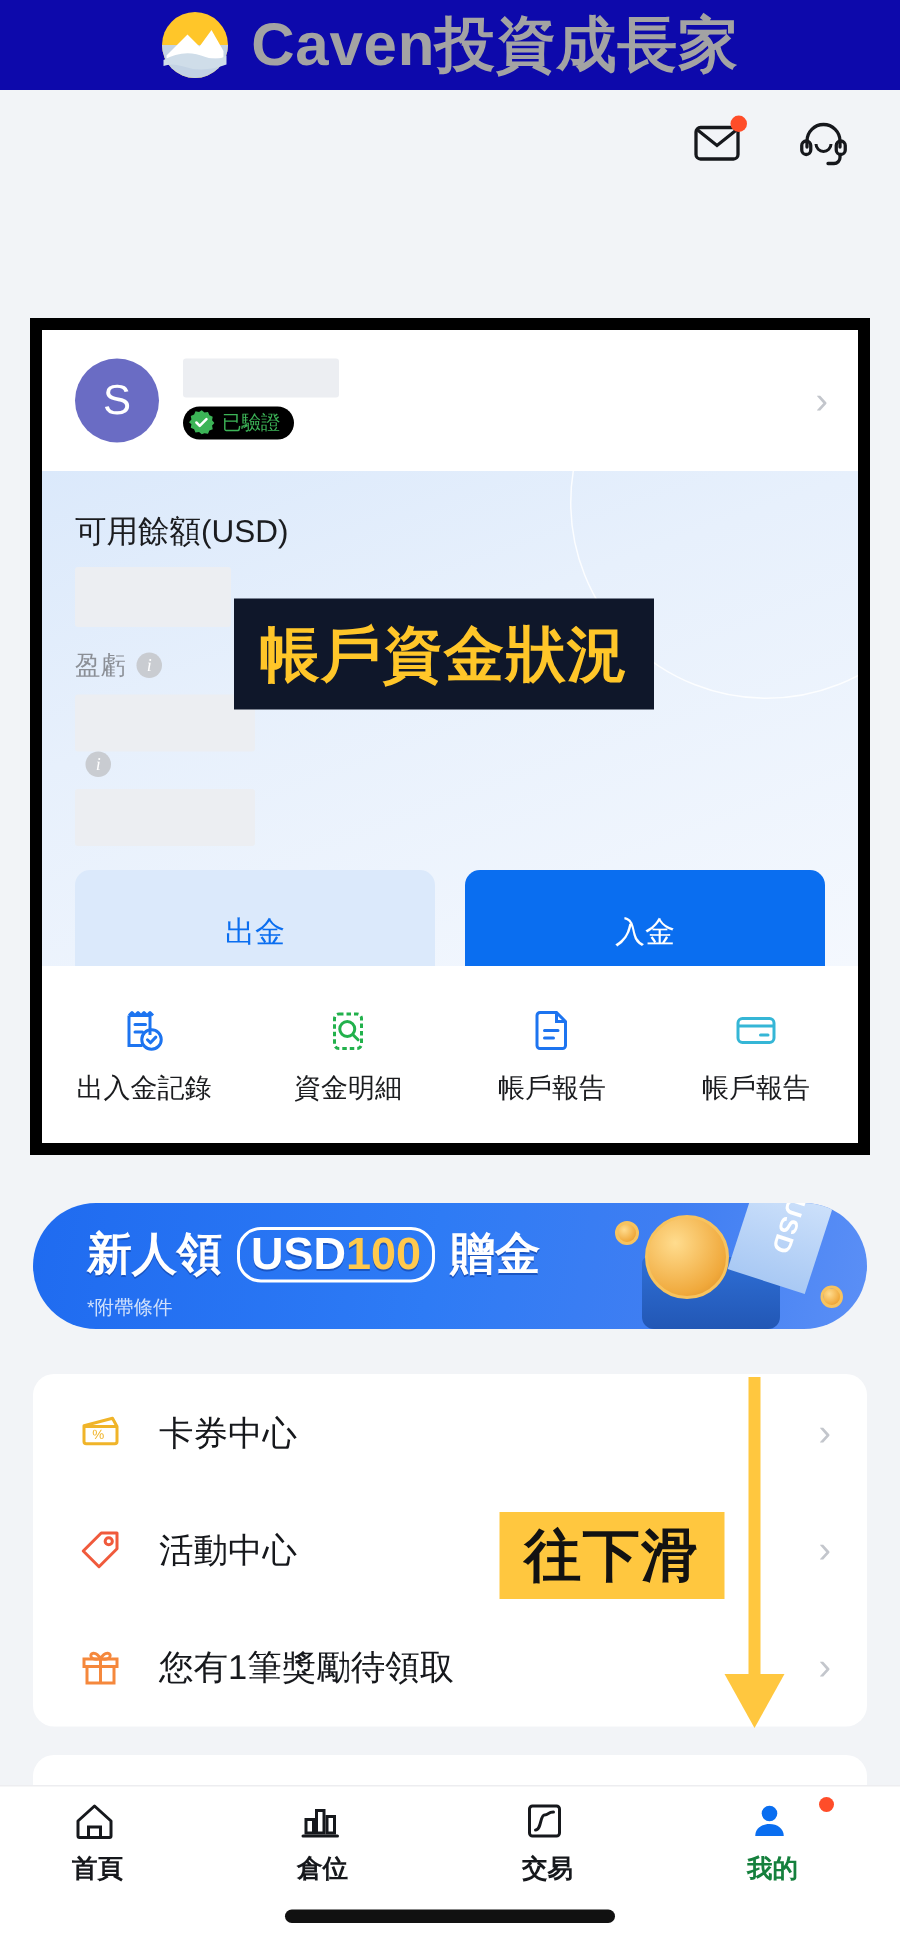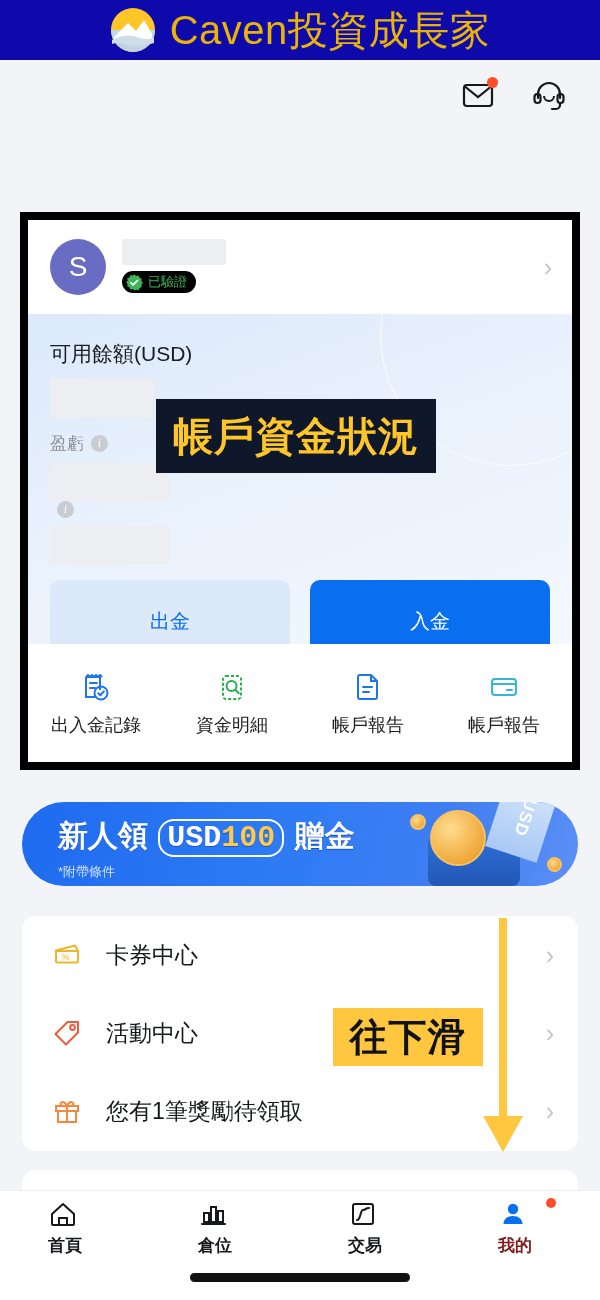--- a/index.html
+++ b/index.html
@@ -13,23 +13,23 @@
   }
 
   
   .brandbar{
     height:60px; width:600px;
     background:#0d09ab;
     display:flex; align-items:center; justify-content:center; gap:14px;
   }
   .brand-logo{ width:46px; height:46px; position:relative; }
   .brand-title{
-    color:#eab308;
+    color:#a3a3a3;
     font-size:40px;
-    font-weight:normal;
+    font-weight:bold;
     letter-spacing:0.5px;
     line-height:1;
     white-space:nowrap;
   }
 
   
   .screen{ position:relative; width:600px; height:1240px; background:#f2f4f7; }
 
   
   .topicons{
@@ -115,21 +115,21 @@
     border-radius:42px; overflow:hidden;
     background:linear-gradient(100deg,#1f6bf0 0%,#2e7bf5 48%,#3f7ef2 75%,#5b8ff6 100%);
   }
   .promo-txt{ position:absolute; left:36px; top:14px; }
   .promo-main{
     font-size:30px; font-weight:bold; color:#fff; white-space:nowrap;
     text-shadow:0 1px 0 #1a55c2;
   }
   .promo-main .amt{
     color:#ffffff; border:2px solid #fff; border-radius:16px;
-    padding:0 7px; margin:0 2px;font-family:Liberation Mono, monospace;
+    padding:0 7px; margin:0 2px;
   }
   .promo-main .amt b{ color:#ffc94d; }
   .promo-sub{ font-size:13px; color:#cfe0fb; margin-top:6px; }
   .coin{
     position:absolute; border-radius:50%;
     background:radial-gradient(circle at 35% 32%,#ffdc8e,#f0a93c 70%,#d98821);
     border:2px solid #f7c35f;
   }
   .usd-note{
     position:absolute; right:30px; top:-12px; width:54px; height:66px;
@@ -171,21 +171,21 @@
   .anno-arrow{ position:absolute; left:481px; top:858px; width:44px; height:236px; }
 
   
   .tabbar{
     position:absolute; left:0; bottom:0; width:600px; height:110px;
     background:#fff; border-top:1px solid #ededf0;
   }
   .tabs{ display:flex; height:72px; padding-top:8px; }
   .tab{ flex:1; display:flex; flex-direction:column; align-items:flex-start; gap:5px; position:relative;padding-left:48px; }
   .tab-label{ font-size:17px; color:#16181c; font-weight:bold; }
-  .tab.active .tab-label{ color:#7f1d1d; }
+  .tab.active .tab-label{ color:#15803d; }
   .tabdot{
     position:absolute; top:-1px; right:44px; width:10px; height:10px;
     border-radius:50%; background:#ff4d29;
   }
   .home-ind{
     position:absolute; left:190px; bottom:18px; width:220px; height:9px;
     background:#111; border-radius:5px;
   }
 </style>
 </head>

